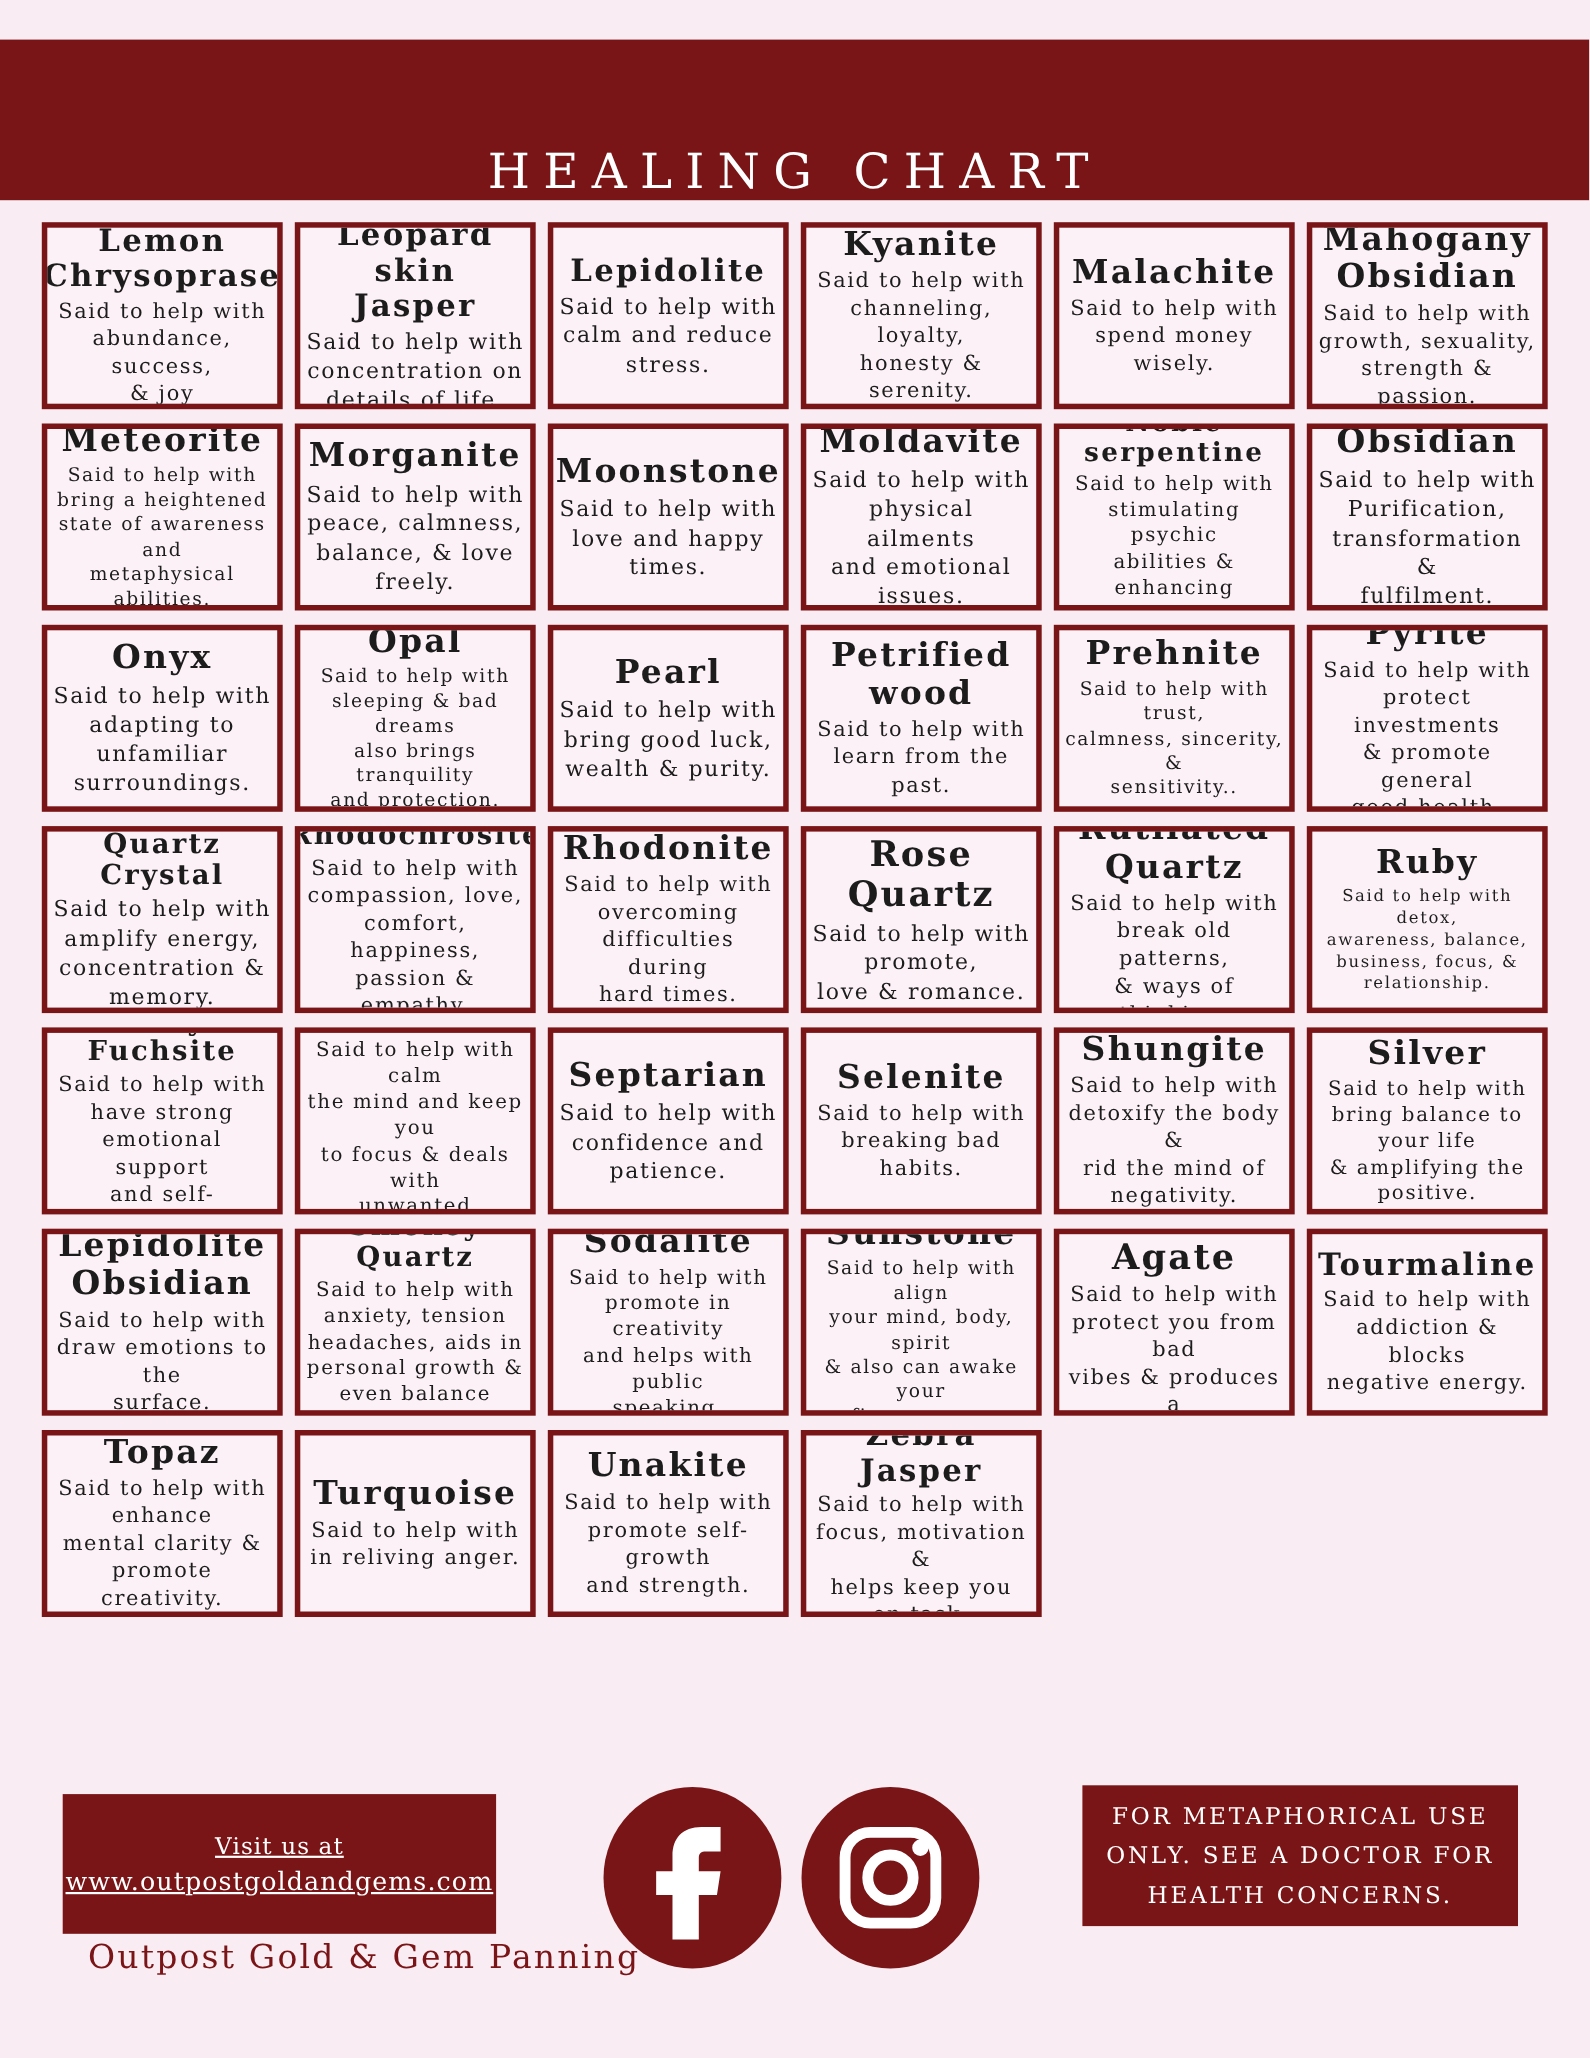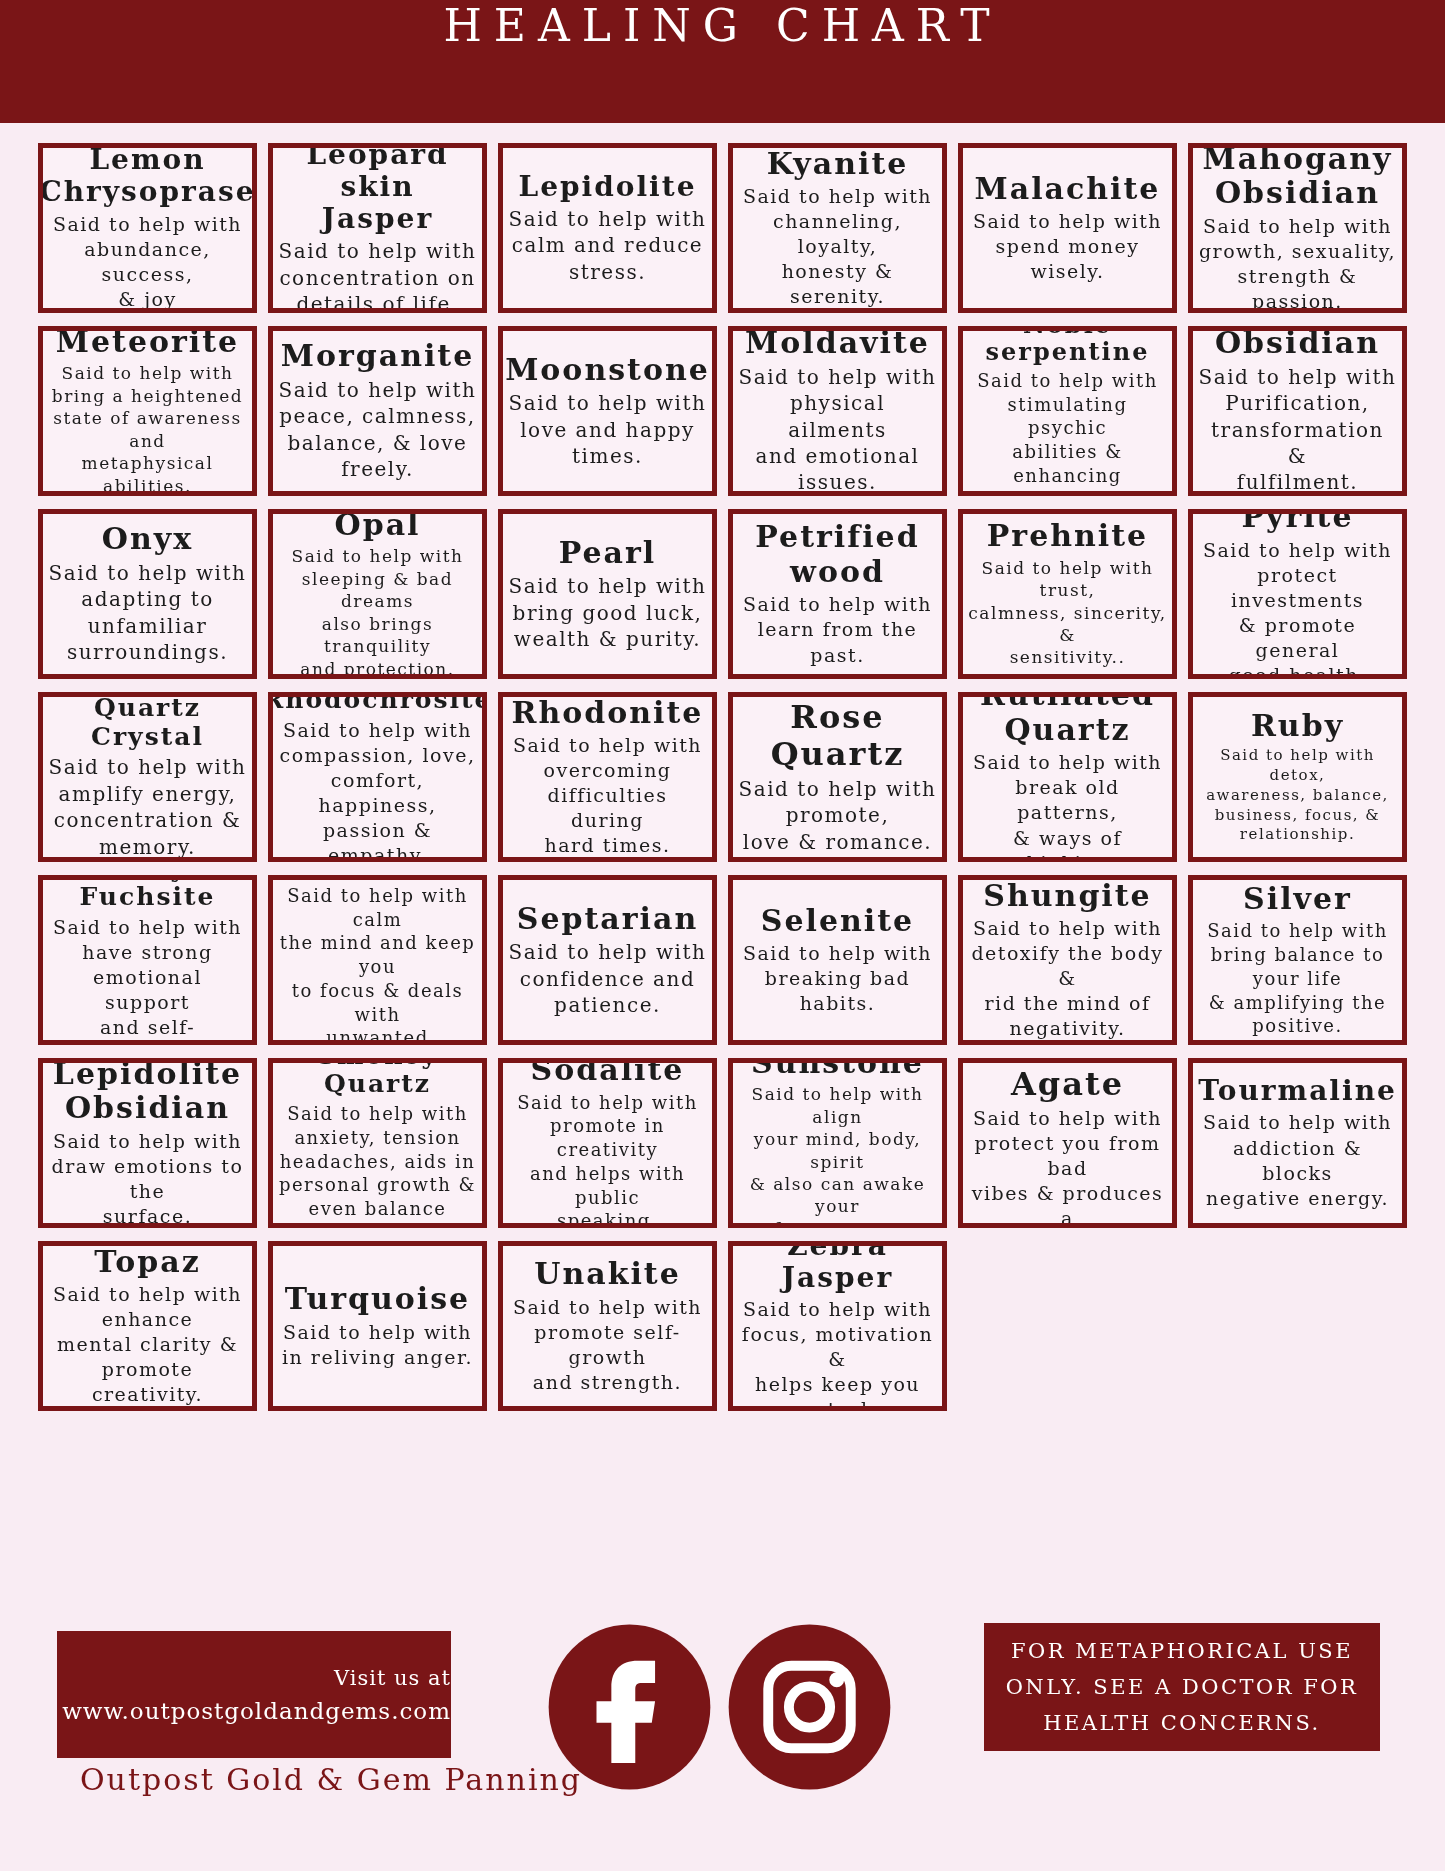--- a/index.html
+++ b/index.html
@@ -12,23 +12,23 @@
   html,body{background:var(--page-bg);}
   .poster{
     position:relative;
     width:1445px;height:1871px;
     background:var(--page-bg);
     overflow:hidden;
     font-family:"DejaVu Serif", serif;
     color:var(--text);
   }
   .header{
-    height:123px;width:100%;
+    height:146px;width:100%;
     background:var(--maroon);
-    display:flex;align-items:flex-start;justify-content:center;
+    display:flex;align-items:flex-end;justify-content:center;margin-top:36px;
   }
   .header-title{
     color:#ffffff;
     font-size:44px;
     letter-spacing:12px;
     font-weight:400;
   }
   .grid{
     margin:20px 38px 0 38px;
     display:grid;
@@ -61,22 +61,22 @@
   .footer{
     position:absolute;left:0;top:1602px;
     width:1445px;height:269px;
   }
   .visit-box{
     position:absolute;left:57px;top:29px;
     width:394px;height:127px;
     background:var(--maroon);
     color:#fff;
     display:flex;flex-direction:column;
-    align-items:flex-end;justify-content:center;
-    gap:8px;text-align:center;
+    align-items:center;justify-content:center;
+    gap:8px;text-align:center;text-decoration:underline;
   }
   .visit-line1{font-size:21px;letter-spacing:1px;}
   .visit-line2{font-size:23px;letter-spacing:1px;}
   .brand-text{
     position:absolute;left:80px;top:160px;
     color:var(--maroon);
     font-size:30px;letter-spacing:2px;
     white-space:nowrap;
   }
   .social{position:absolute;top:22px;width:165px;height:166px;}

